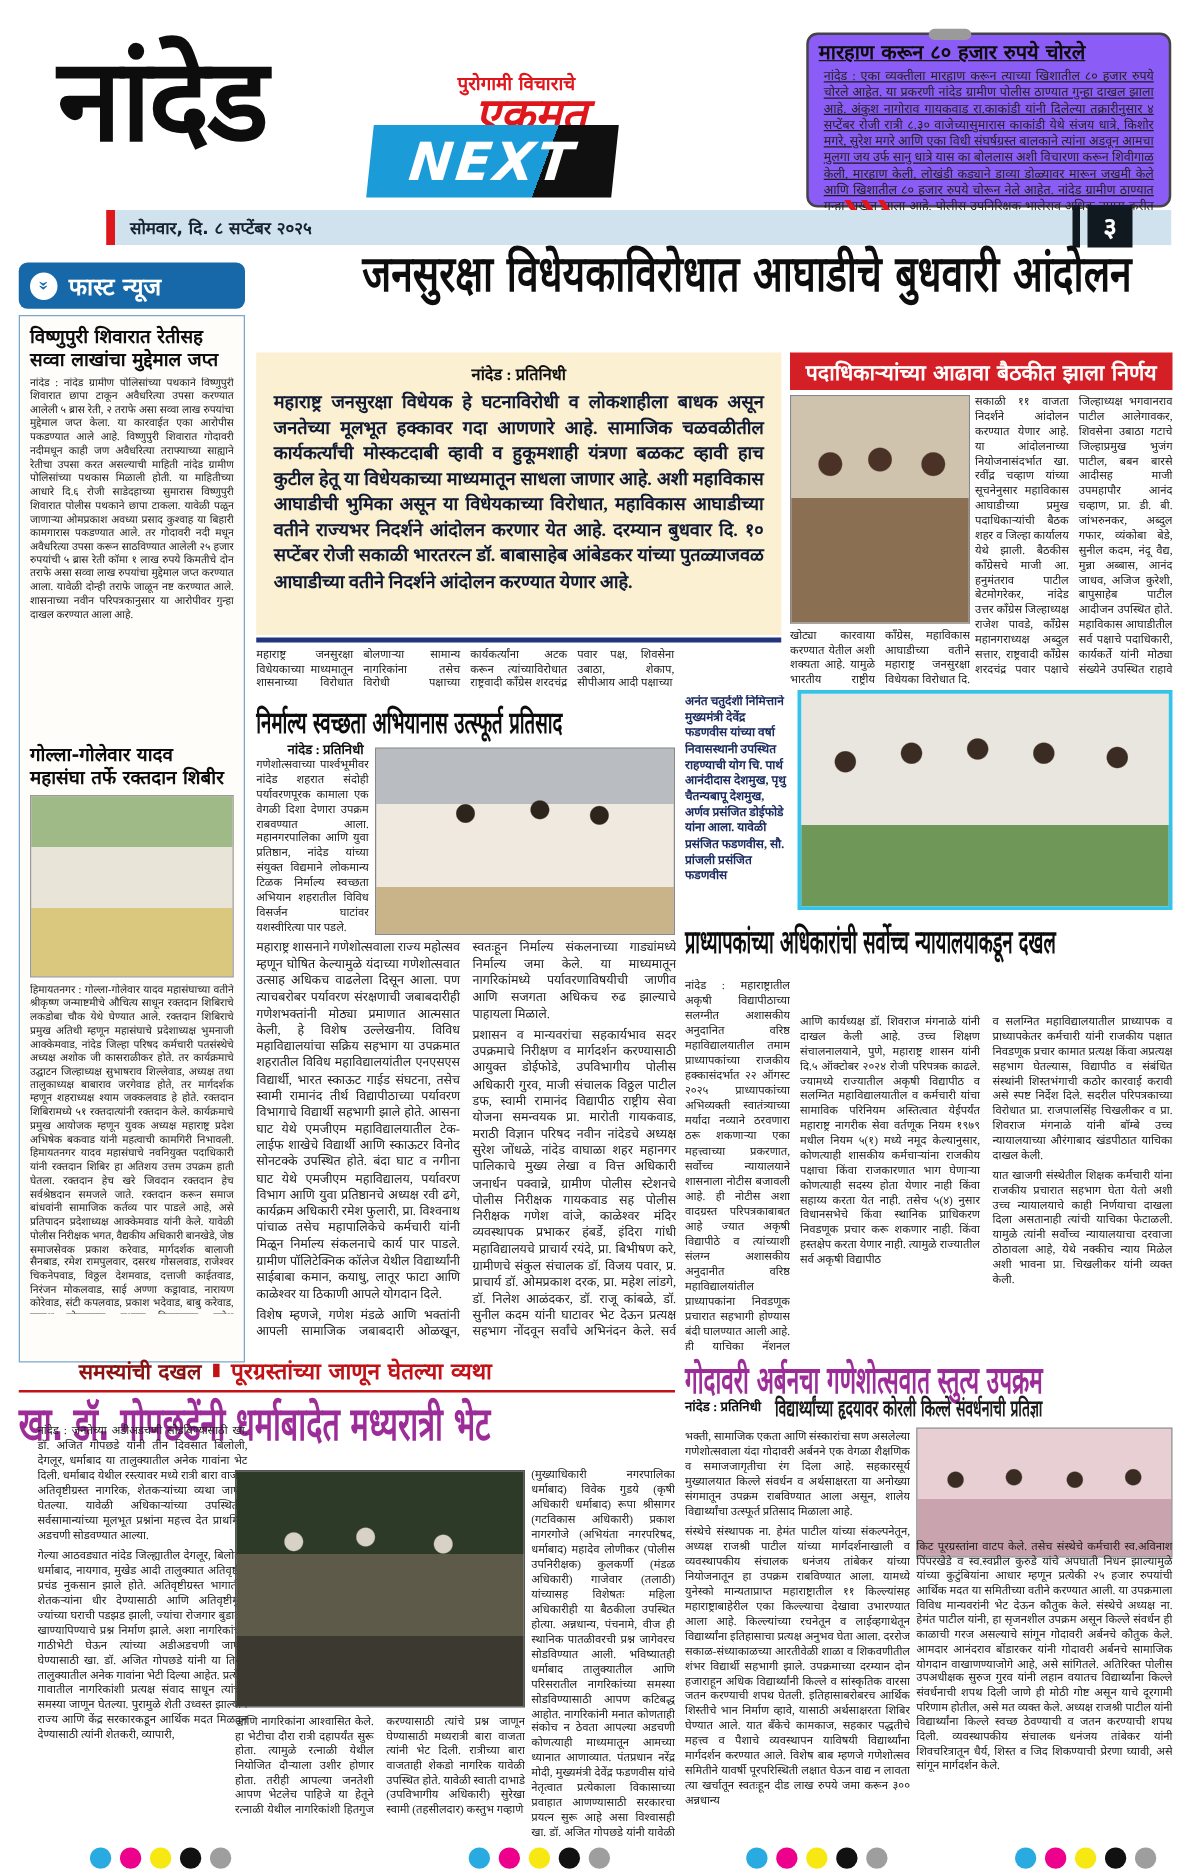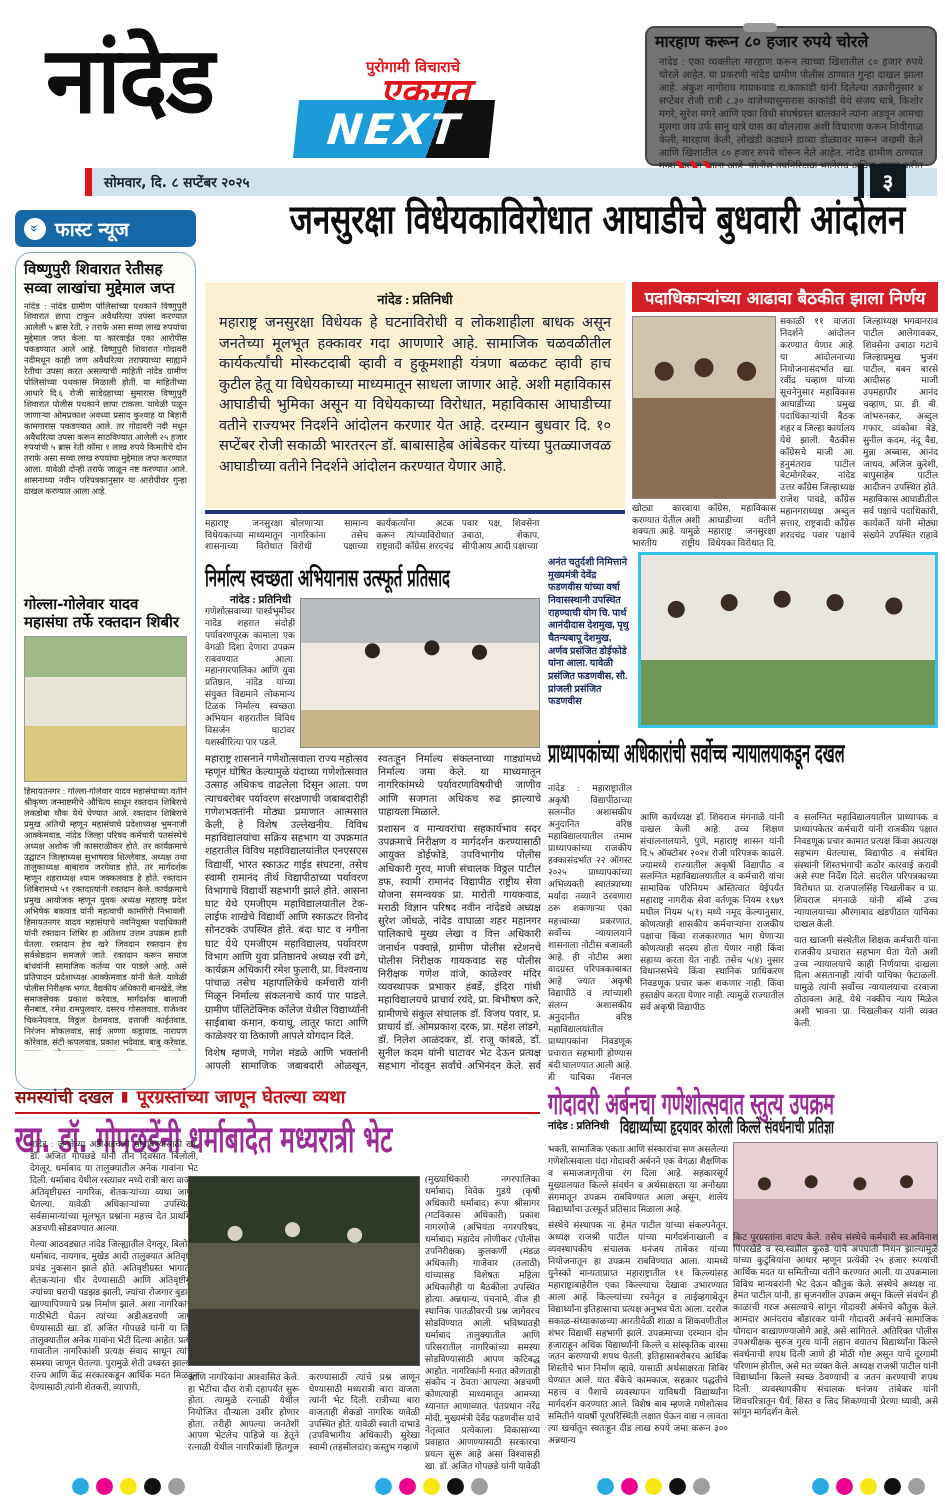--- a/index.html
+++ b/index.html
@@ -12,58 +12,58 @@
   .tagline{left:366px;top:56px;color:#e0161d;font-family:"DejaVu Sans",sans-serif;
            font-weight:bold;font-size:15px;}
   .ekmat{left:380px;top:66px;color:#e0161d;font-family:"DejaVu Serif",serif;
          font-weight:bold;font-style:italic;font-size:36px;}
   .next-logo{left:296px;top:100px;width:196px;height:58px;
              background:linear-gradient(105deg,#1b9cd8 70%,#101010 70%);
              transform:skewX(-6deg);display:flex;align-items:center;justify-content:center;}
   .next-logo span{font-family:"DejaVu Sans",sans-serif;font-weight:900;font-style:italic;
                   font-size:42px;color:#ffffff;letter-spacing:2px;}
   .topbox{left:645px;top:26px;width:292px;height:140px;border:2px solid #444;border-radius:9px;
-          padding:5px 8px;box-sizing:border-box;background:#737373;}
+          padding:5px 8px;box-sizing:border-box;background:#8b5cf6;text-decoration:underline;}
   .topbox .pill{position:absolute;left:96px;top:-5px;width:34px;height:9px;border-radius:5px;background:#9a9a9a;}
   .topbox h3{margin:0 0 2px 0;font-family:"DejaVu Sans",sans-serif;font-weight:900;
              font-size:16px;line-height:1.15;color:#0d0d0d;}
   .topbox p{margin:4px;font-size:10px;line-height:1.3;text-align:justify;color:#222;}
   .arrows{left:672px;top:158px;color:#e0161d;font-size:22px;font-weight:900;letter-spacing:-5px;
           font-family:"DejaVu Sans",sans-serif;}
   .dateband{left:85px;top:168px;width:852px;height:28px;background:#cfe2ee;display:flex;align-items:center;}
   .dateband .accent{width:7px;height:28px;background:#e0161d;margin-right:12px;}
   .dateband .dtxt{font-family:"DejaVu Sans",sans-serif;font-weight:bold;font-size:13.5px;color:#16222e;}
   .pgsep{left:858px;top:164px;width:6px;height:34px;background:#10191f;}
   .pgno{left:870px;top:164px;width:36px;height:34px;background:#10191f;color:#fff;
         font-family:"DejaVu Sans",sans-serif;font-weight:bold;font-size:21px;
         display:flex;align-items:center;justify-content:center;}
   
   .fastnews-hd{left:15px;top:210px;width:181px;height:37px;background:#1668a8;border-radius:7px;
                display:flex;align-items:center;gap:9px;padding-left:9px;box-sizing:border-box;}
   .fastnews-hd .circ{width:22px;height:22px;border-radius:50%;background:#fff;color:#1668a8;
                      display:flex;align-items:center;justify-content:center;font-weight:900;font-size:15px;}
   .fastnews-hd .circ span{display:inline-block;transform:rotate(90deg);}
   .fastnews-hd .lbl{color:#fff;font-family:"DejaVu Sans",sans-serif;font-weight:900;font-size:19px;}
-  .sidebox{left:15px;top:252px;width:181px;height:838px;border:1.5px solid #7aa7cc;border-radius:16px;
+  .sidebox{left:15px;top:252px;width:181px;height:838px;border:1.5px solid #7aa7cc;border-radius:0;
            background:#fffdf9;padding:7px 8px;box-sizing:border-box;overflow:hidden;}
   .sidebox h4{margin:0 0 4px 0;font-family:"DejaVu Sans",sans-serif;font-weight:900;
               font-size:15px;line-height:1.25;color:#0d0d0d;}
   .sb-body{font-size:8.4px;line-height:1.3;text-align:justify;color:#222;overflow:hidden;}
   .sb1{height:288px;margin-bottom:5px;}
   .sb2{height:264px;}
   .sb-photo{width:100%;height:146px;margin:4px 0 5px 0;border:1px solid #999;box-sizing:border-box;
             background:linear-gradient(180deg,#9fb987 0 28%,#e8e4d8 28% 62%,#d9c87e 62% 100%);}
   
   .main-hl{left:203px;top:190px;width:740px;text-align:center;}
   .main-hl span{display:inline-block;font-family:"DejaVu Sans",sans-serif;font-weight:900;
                 font-size:40px;color:#0d0d0d;white-space:nowrap;transform:scaleX(.78);transform-origin:center;}
   .introbox{left:205px;top:282px;width:420px;height:226px;background:#fbf0d2;
             padding:8px 14px;box-sizing:border-box;overflow:hidden;}
   .introbox .by{text-align:center;font-weight:bold;font-size:13px;margin-bottom:4px;color:#111;}
-  .introbox .tx{font-weight:normal;font-size:14.5px;line-height:1.42;text-align:justify;color:#101a33;}
+  .introbox .tx{font-weight:bold;font-size:14.5px;line-height:1.42;text-align:justify;color:#101a33;}
   .navyrule{left:205px;top:510px;width:420px;height:4px;background:#23357c;}
   .redbox{left:632px;top:282px;width:306px;height:30px;background:#d51f26;display:flex;
           align-items:center;justify-content:center;}
   .redbox span{color:#fff;font-family:"DejaVu Sans",sans-serif;font-weight:900;font-size:17px;white-space:nowrap;}
   .meetphoto{left:632px;top:316px;width:144px;height:183px;border:1px solid #888;box-sizing:border-box;
              background:
                radial-gradient(circle at 22% 30%,#4a3326 0 9px,transparent 10px),
                radial-gradient(circle at 50% 28%,#4a3326 0 9px,transparent 10px),
                radial-gradient(circle at 80% 30%,#4a3326 0 9px,transparent 10px),
                linear-gradient(180deg,#cfc3ae 0 45%,#8a6f52 45% 100%);}
@@ -107,21 +107,21 @@
   .prof-sub span{display:inline-block;font-family:"DejaVu Sans",sans-serif;font-weight:900;font-size:16px;
                  color:#8b1b12;white-space:nowrap;transform:scaleX(.72);transform-origin:left;padding-left:4px;}
   .prof-c1{left:548px;top:782px;width:84px;height:298px;font-size:9px;line-height:1.34;
            text-align:justify;overflow:hidden;color:#222;}
   .prof-c23{left:640px;top:812px;width:298px;height:268px;column-count:2;column-gap:10px;
             font-size:9px;line-height:1.32;text-align:justify;overflow:hidden;color:#222;}
   .prof-c23 div{margin-bottom:4px;}
   
   .kickbar{left:15px;top:1084px;width:525px;border-bottom:2.5px solid #c01217;padding-bottom:4px;
            display:flex;align-items:center;gap:8px;}
-  .kick1{font-family:"DejaVu Sans",sans-serif;font-weight:900;font-size:17px;color:#8c1212;}
+  .kick1{font-family:"DejaVu Sans",sans-serif;font-weight:900;font-size:17px;color:#8c1212;margin-left:48px;}
   .kickdiv{color:#c01217;font-size:14px;}
   .kick2{font-family:"DejaVu Sans",sans-serif;font-weight:bold;font-size:18px;color:#c01217;}
   .gop-hl{left:15px;top:1112px;width:525px;}
   .gop-hl span{display:inline-block;font-family:"DejaVu Sans",sans-serif;font-weight:900;
                font-size:37px;color:#9c2d98;white-space:nowrap;transform:scaleX(.66);transform-origin:left;}
   .gop-c1{left:15px;top:1139px;width:168px;height:298px;font-size:9px;line-height:1.33;
           text-align:justify;overflow:hidden;color:#222;margin-left:15px;}
   .gop-c1 div{margin-bottom:4px;}
   .gopphoto{left:188px;top:1176px;width:232px;height:190px;border:1px solid #555;box-sizing:border-box;
             background:

